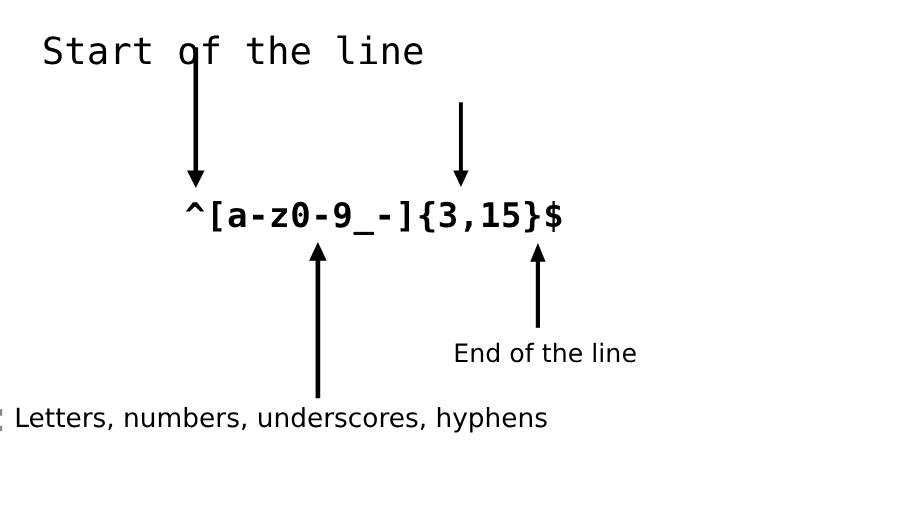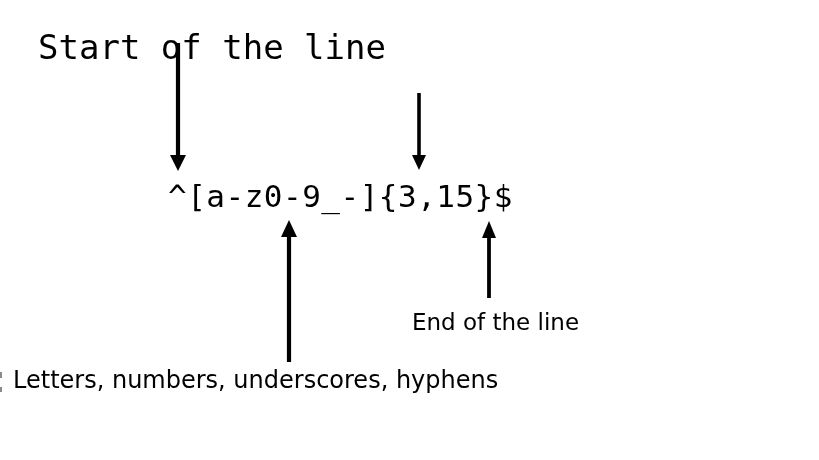--- a/index.html
+++ b/index.html
@@ -32,21 +32,21 @@
   }
   #length-label {
     left: 271px;
     top: 57px;
     font-size: 23px;
   }
   #regex-text {
     left: 168px;
     top: 179px;
     font-size: 31px;
-    font-weight: normal;
+    font-weight: bold;
     font-family: "DejaVu Sans Mono", monospace;
     letter-spacing: 0.5px;
     text-align: center;
   }
   #end-label {
     left: 412px;
     top: 309px;
     font-size: 23px;
   }
   #charclass-label {

